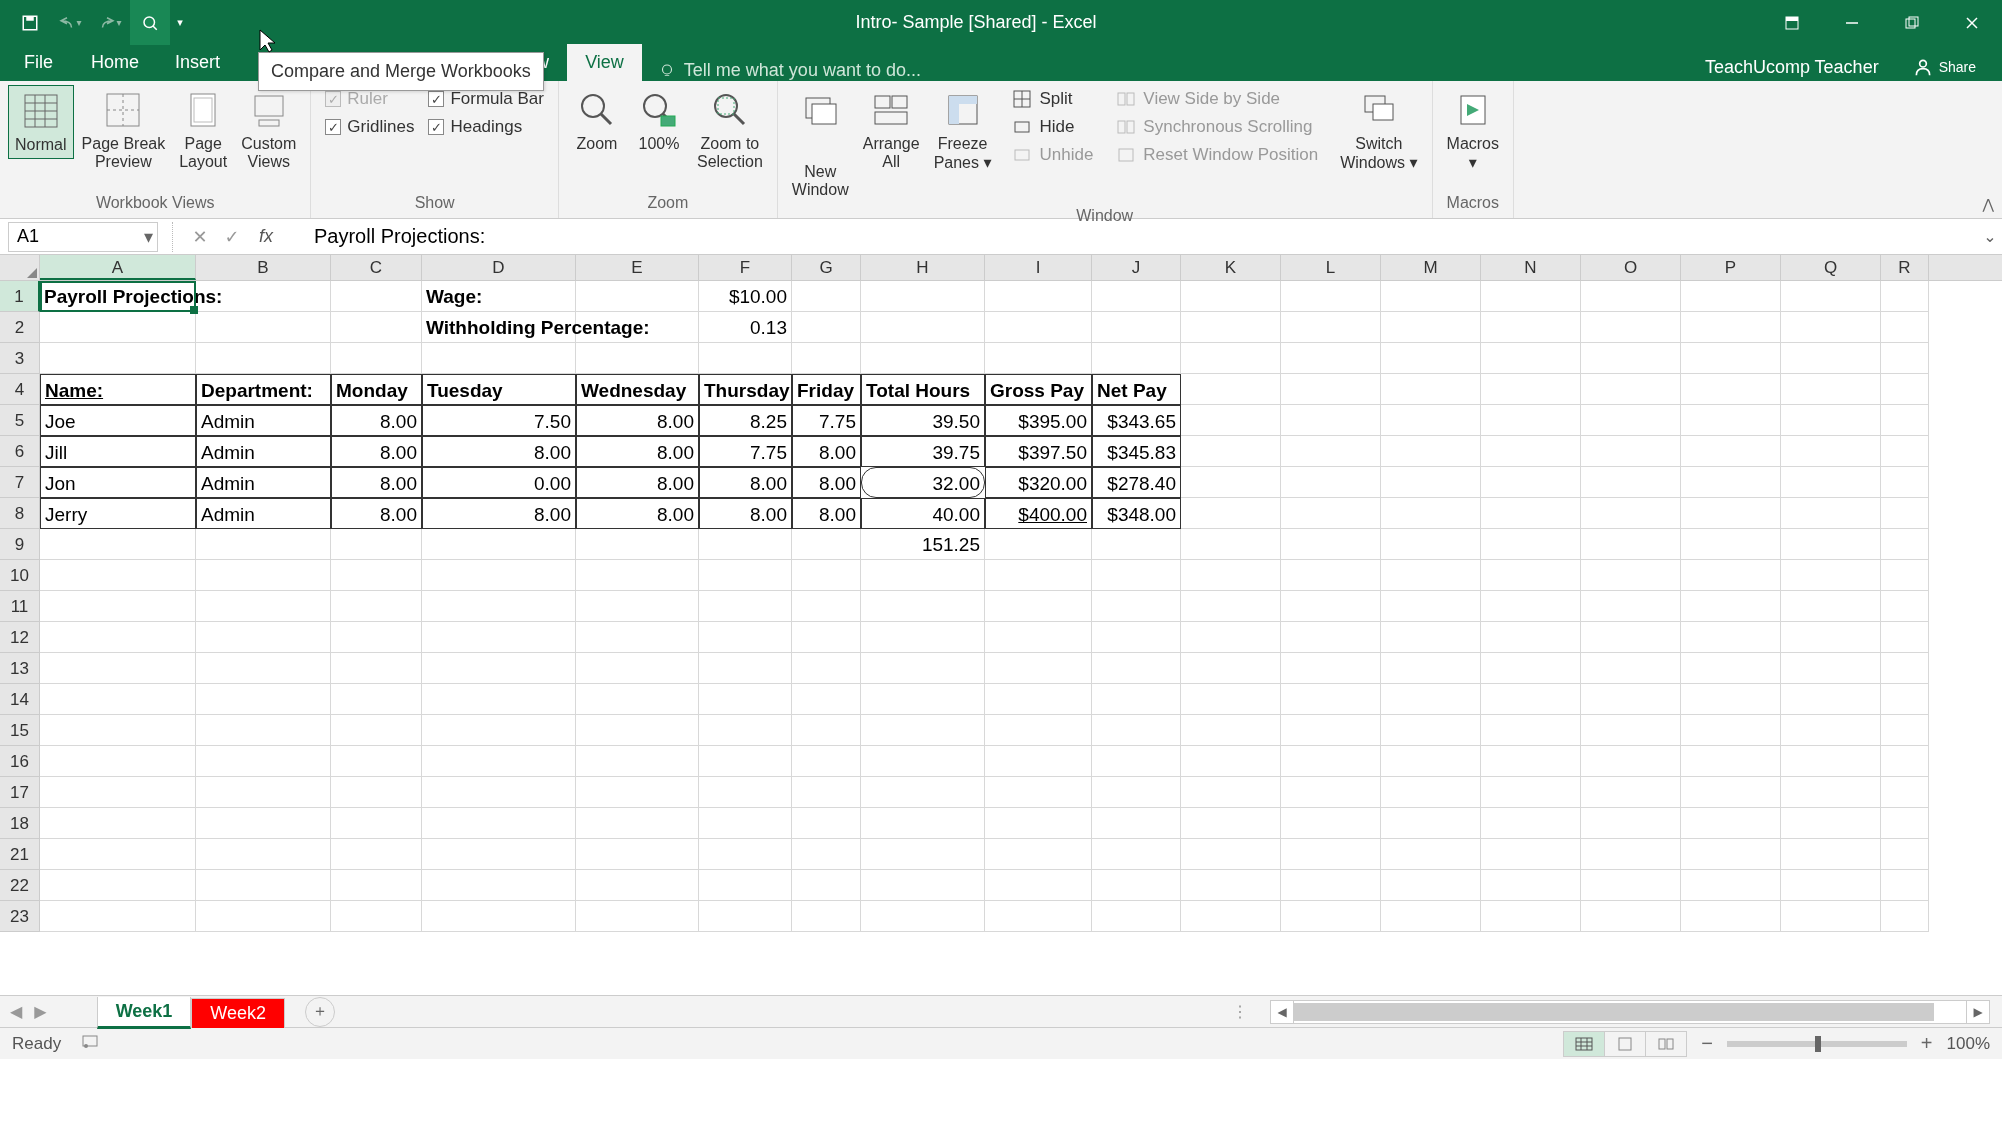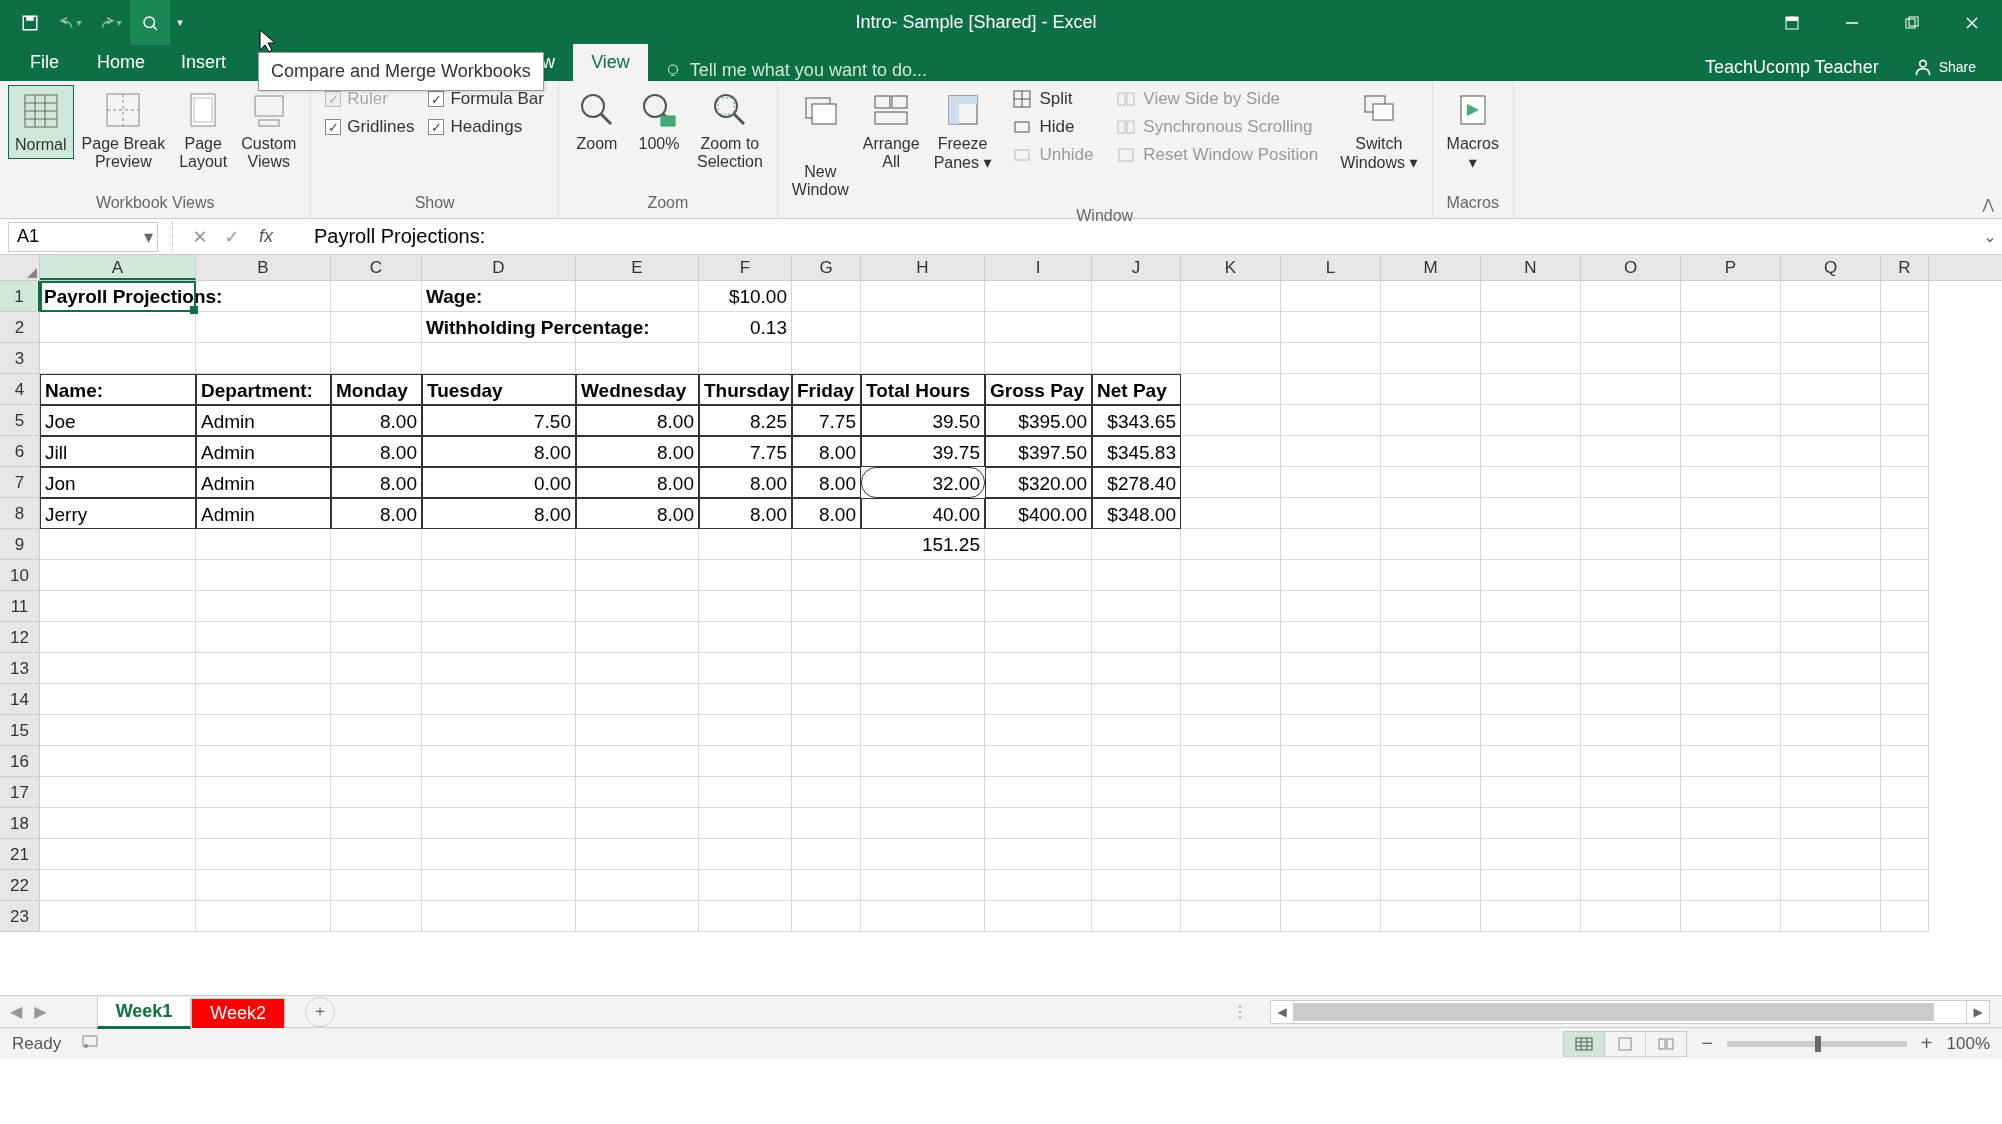--- a/index.html
+++ b/index.html
@@ -13,21 +13,21 @@
 .qat-btn svg { width: 18px; height: 18px; }
 .qat-dd { width: 20px; display: flex; align-items: center; justify-content: center; height: 45px; }
 .tooltip { position: absolute; top: 52px; left: 258px; background: #fff; border: 1px solid #999; padding: 8px 12px; font-size: 18px; color: #333; z-index: 20; box-shadow: 1px 1px 3px rgba(0,0,0,0.15);}
 .cursor { position: absolute; top: 28px; left: 258px; z-index: 25; width: 20px; height: 26px; }
 .title-center { flex: 1; text-align: center; font-size: 18px; }
 .win-ctrl { display: flex; align-items: center; }
 .win-btn { width: 60px; height: 45px; display: flex; align-items: center; justify-content: center; }
 .win-btn svg { width: 14px; height: 14px; }
 
 
-.tabbar { height: 36px; background: #0d7044; display: flex; align-items: flex-end; padding-left: 10px; color: #fff; }
+.tabbar { height: 36px; background: #0d7044; display: flex; align-items: flex-end; padding-left: 4px; color: #fff; }
 .tab { padding: 8px 18px; font-size: 18px; cursor: pointer; }
 .tab.file { padding: 8px 20px; }
 .tab.active { background: #f3f3f3; color: #0d7044; }
 .tellme { display: flex; align-items: center; padding: 0 16px; color: #cfe6d9; font-size: 18px; }
 .tellme svg { margin-right: 8px; }
 .tab-right { margin-left: auto; display: flex; align-items: center; padding-right: 12px; gap: 20px; }
 .share-btn { display: flex; align-items: center; background: #0d7044; padding: 4px 14px; font-size: 14px; }
 
 
 .ribbon { height: 138px; background: #f3f3f3; border-bottom: 1px solid #ccc; display: flex; position: relative; }
@@ -510,21 +510,21 @@
         <div class="cell" style="width: 100px;"></div>
         <div class="cell" style="width: 100px;"></div>
         <div class="cell" style="width: 100px;"></div>
         <div class="cell" style="width: 100px;"></div>
         <div class="cell" style="width: 100px;"></div>
         <div class="cell" style="width: 100px;"></div>
         <div class="cell" style="width: 48px;"></div>
       </div>
       <div class="row">
         <div class="rh">4</div>
-        <div class="cell b bd" style="width: 156px;">Name:</div>
+        <div class="cell b bd" style="width: 156px; text-decoration: underline;">Name:</div>
         <div class="cell b bd" style="width: 135px;">Department:</div>
         <div class="cell b bd" style="width: 91px;">Monday</div>
         <div class="cell b bd" style="width: 154px;">Tuesday</div>
         <div class="cell b bd" style="width: 123px;">Wednesday</div>
         <div class="cell b bd" style="width: 93px;">Thursday</div>
         <div class="cell b bd" style="width: 69px;">Friday</div>
         <div class="cell b bd" style="width: 124px;">Total Hours</div>
         <div class="cell b bd" style="width: 107px;">Gross Pay</div>
         <div class="cell b bd" style="width: 89px;">Net Pay</div>
         <div class="cell" style="width: 100px;"></div>
@@ -602,21 +602,21 @@
       <div class="row">
         <div class="rh">8</div>
         <div class="cell bd" style="width: 156px;">Jerry</div>
         <div class="cell bd" style="width: 135px;">Admin</div>
         <div class="cell r bd" style="width: 91px;">8.00</div>
         <div class="cell r bd" style="width: 154px;">8.00</div>
         <div class="cell r bd" style="width: 123px;">8.00</div>
         <div class="cell r bd" style="width: 93px;">8.00</div>
         <div class="cell r bd" style="width: 69px;">8.00</div>
         <div class="cell r bd" style="width: 124px;">40.00</div>
-        <div class="cell r bd" style="width: 107px;">$400.00</div>
+        <div class="cell r bd" style="width: 107px; text-decoration: underline;">$400.00</div>
         <div class="cell r bd" style="width: 89px;">$348.00</div>
         <div class="cell" style="width: 100px;"></div>
         <div class="cell" style="width: 100px;"></div>
         <div class="cell" style="width: 100px;"></div>
         <div class="cell" style="width: 100px;"></div>
         <div class="cell" style="width: 100px;"></div>
         <div class="cell" style="width: 100px;"></div>
         <div class="cell" style="width: 100px;"></div>
         <div class="cell" style="width: 48px;"></div>
       </div>

